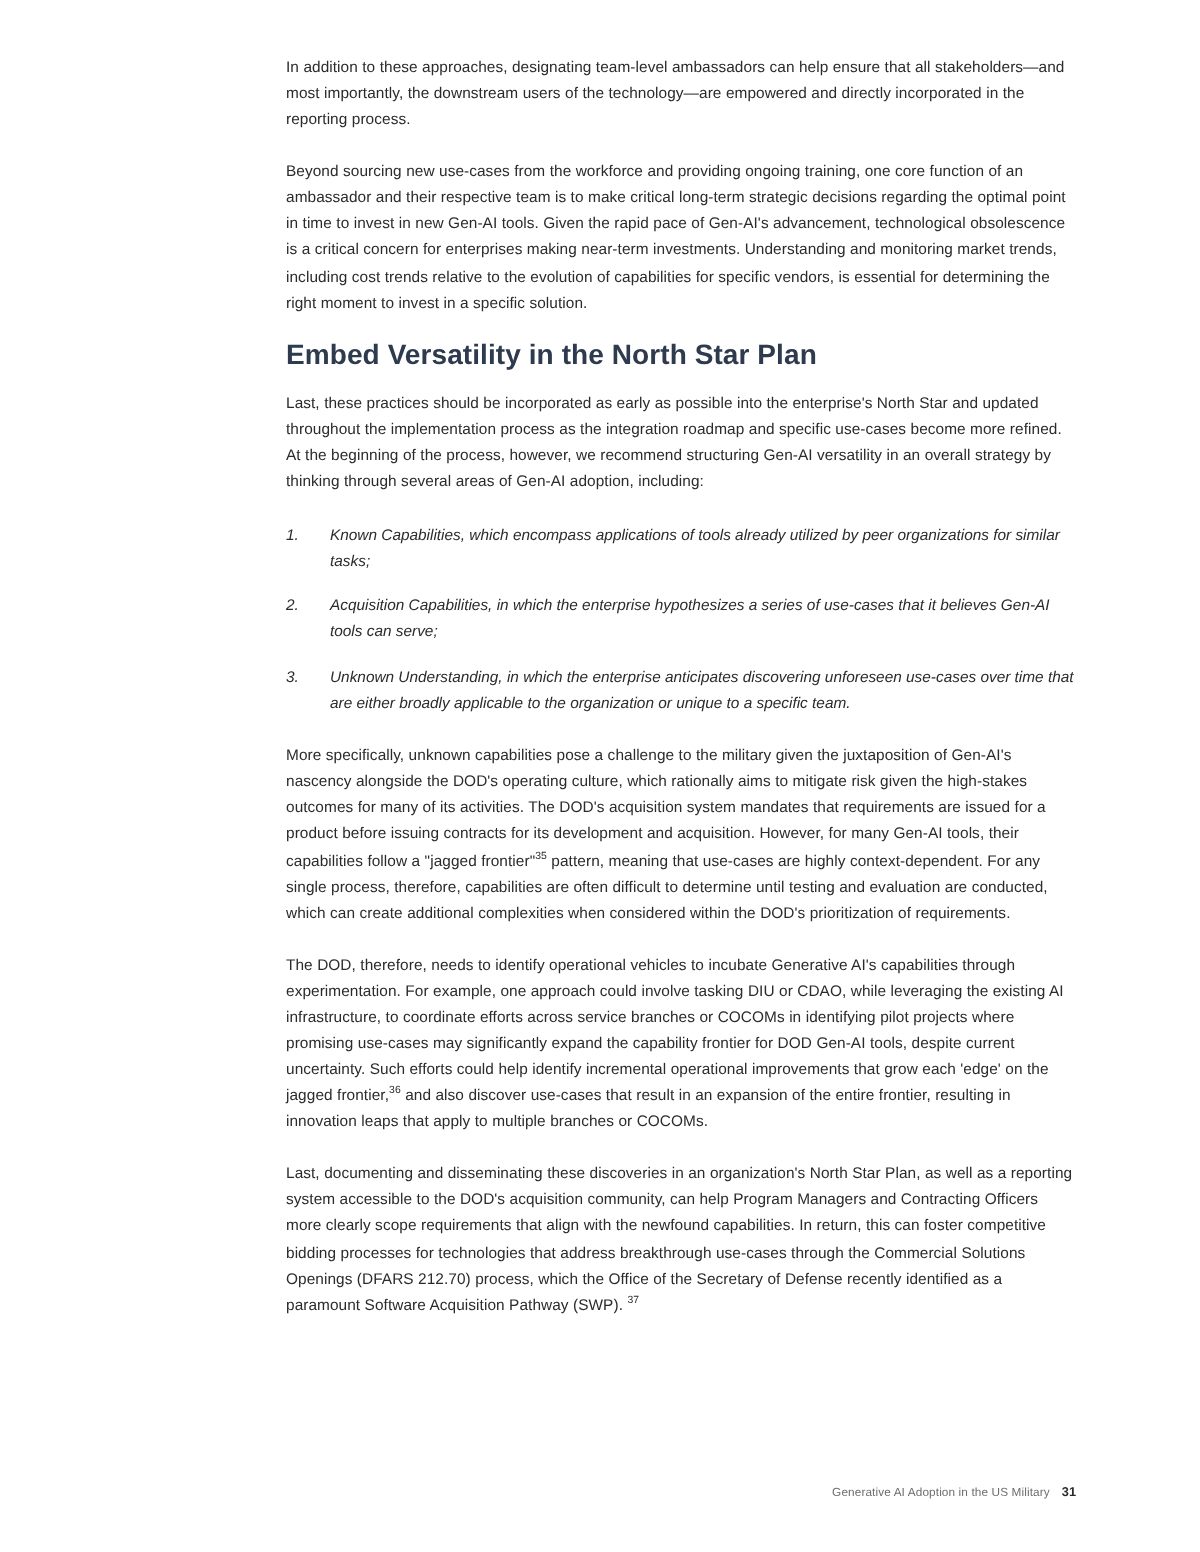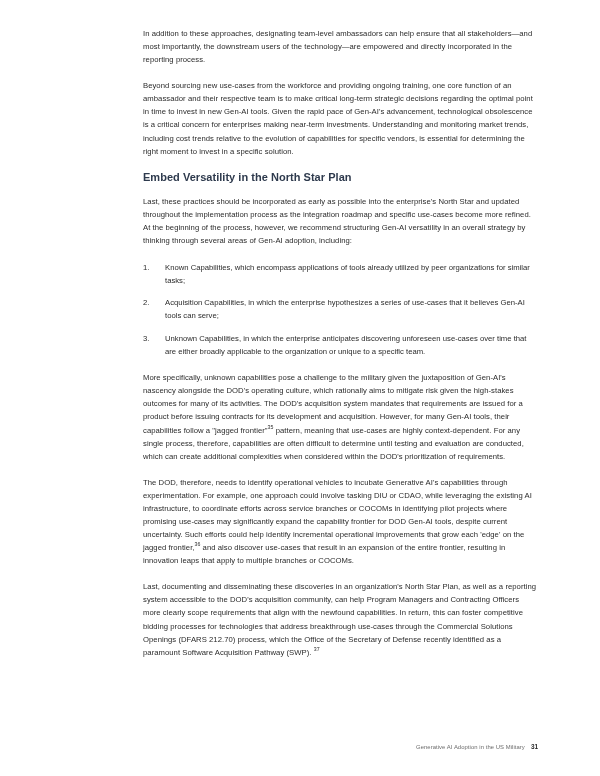--- a/index.html
+++ b/index.html
@@ -33,41 +33,42 @@
     color: #2b2b2b;
     margin: 0 0 13.2px 0;
     text-align: left;
     letter-spacing: 0.005em;
     word-spacing: 0.004em;
   }
   p.body-text:last-child {
     margin-bottom: 0;
   }
   h2.section-heading {
-    font-size: 11px;
+    font-size: 14px;
     line-height: 13px;
     color: #2e3a4d;
     font-weight: bold;
     margin: 7px 0 11.5px 0;
     letter-spacing: 0.003em;
   }
   ol.capabilities-list {
     margin: 0 0 13.2px 0;
     padding: 0;
     list-style: none;
     counter-reset: cap;
   }
   ol.capabilities-list > li {
     position: relative;
     font-size: 7.7px;
     line-height: 13.05px;
     color: #2b2b2b;
     padding-left: 22px;
     margin-bottom: 9.6px;
     counter-increment: cap;
+    font-style: italic;
   }
   ol.capabilities-list > li:last-child {
     margin-bottom: 0;
   }
   ol.capabilities-list > li::before {
     content: counter(cap) ".";
     position: absolute;
     left: 0;
     top: 0;
     font-size: 7.7px;
@@ -112,21 +113,21 @@
 
     <p class="body-text">Beyond sourcing new use-cases from the workforce and providing ongoing training, one core function of an ambassador and their respective team is to make critical long-term strategic decisions regarding the optimal point in time to invest in new Gen-AI tools. Given the rapid pace of Gen-AI's advancement, technological obsolescence is a critical concern for enterprises making near-term investments. Understanding and monitoring market trends, including cost trends relative to the evolution of capabilities for specific vendors, is essential for determining the right moment to invest in a specific solution.</p>
 
     <h2 class="section-heading">Embed Versatility in the North Star Plan</h2>
 
     <p class="body-text">Last, these practices should be incorporated as early as possible into the enterprise's North Star and updated throughout the implementation process as the integration roadmap and specific use-cases become more refined. At the beginning of the process, however, we recommend structuring Gen-AI versatility in an overall strategy by thinking through several areas of Gen-AI adoption, including:</p>
 
     <ol class="capabilities-list">
       <li>Known Capabilities, which encompass applications of tools already utilized by peer organizations for similar tasks;</li>
       <li>Acquisition Capabilities, in which the enterprise hypothesizes a series of use-cases that it believes Gen-AI tools can serve;</li>
-      <li>Unknown Capabilities, in which the enterprise anticipates discovering unforeseen use-cases over time that are either broadly applicable to the organization or unique to a specific team.</li>
+      <li>Unknown Understanding, in which the enterprise anticipates discovering unforeseen use-cases over time that are either broadly applicable to the organization or unique to a specific team.</li>
     </ol>
 
     <p class="body-text"><span>More specifically, unknown capabilities pose a challenge to the military given the juxtaposition of Gen-AI's nascency alongside the DOD's operating culture, which rationally aims to mitigate risk given the high-stakes outcomes for many of its activities. The DOD's acquisition system mandates that requirements are issued for a product before issuing contracts for its development and acquisition. However, for many Gen-AI tools, their capabilities follow a "jagged frontier"</span><sup class="footnote-ref">35</sup><span> pattern, meaning that use-cases are highly context-dependent. For any single process, therefore, capabilities are often difficult to determine until testing and evaluation are conducted, which can create additional complexities when considered within the DOD's prioritization of requirements.</span></p>
 
     <p class="body-text"><span>The DOD, therefore, needs to identify operational vehicles to incubate Generative AI's capabilities through experimentation. For example, one approach could involve tasking DIU or CDAO, while leveraging the existing AI infrastructure, to coordinate efforts across service branches or COCOMs in identifying pilot projects where promising use-cases may significantly expand the capability frontier for DOD Gen-AI tools, despite current uncertainty. Such efforts could help identify incremental operational improvements that grow each 'edge' on the jagged frontier,</span><sup class="footnote-ref">36</sup><span> and also discover use-cases that result in an expansion of the entire frontier, resulting in innovation leaps that apply to multiple branches or COCOMs.</span></p>
 
     <p class="body-text"><span>Last, documenting and disseminating these discoveries in an organization's North Star Plan, as well as a reporting system accessible to the DOD's acquisition community, can help Program Managers and Contracting Officers more clearly scope requirements that align with the newfound capabilities. In return, this can foster competitive bidding processes for technologies that address breakthrough use-cases through the Commercial Solutions Openings (DFARS 212.70) process, which the Office of the Secretary of Defense recently identified as a paramount Software Acquisition Pathway (SWP). </span><sup class="footnote-ref">37</sup></p>
 
   </div>
 

